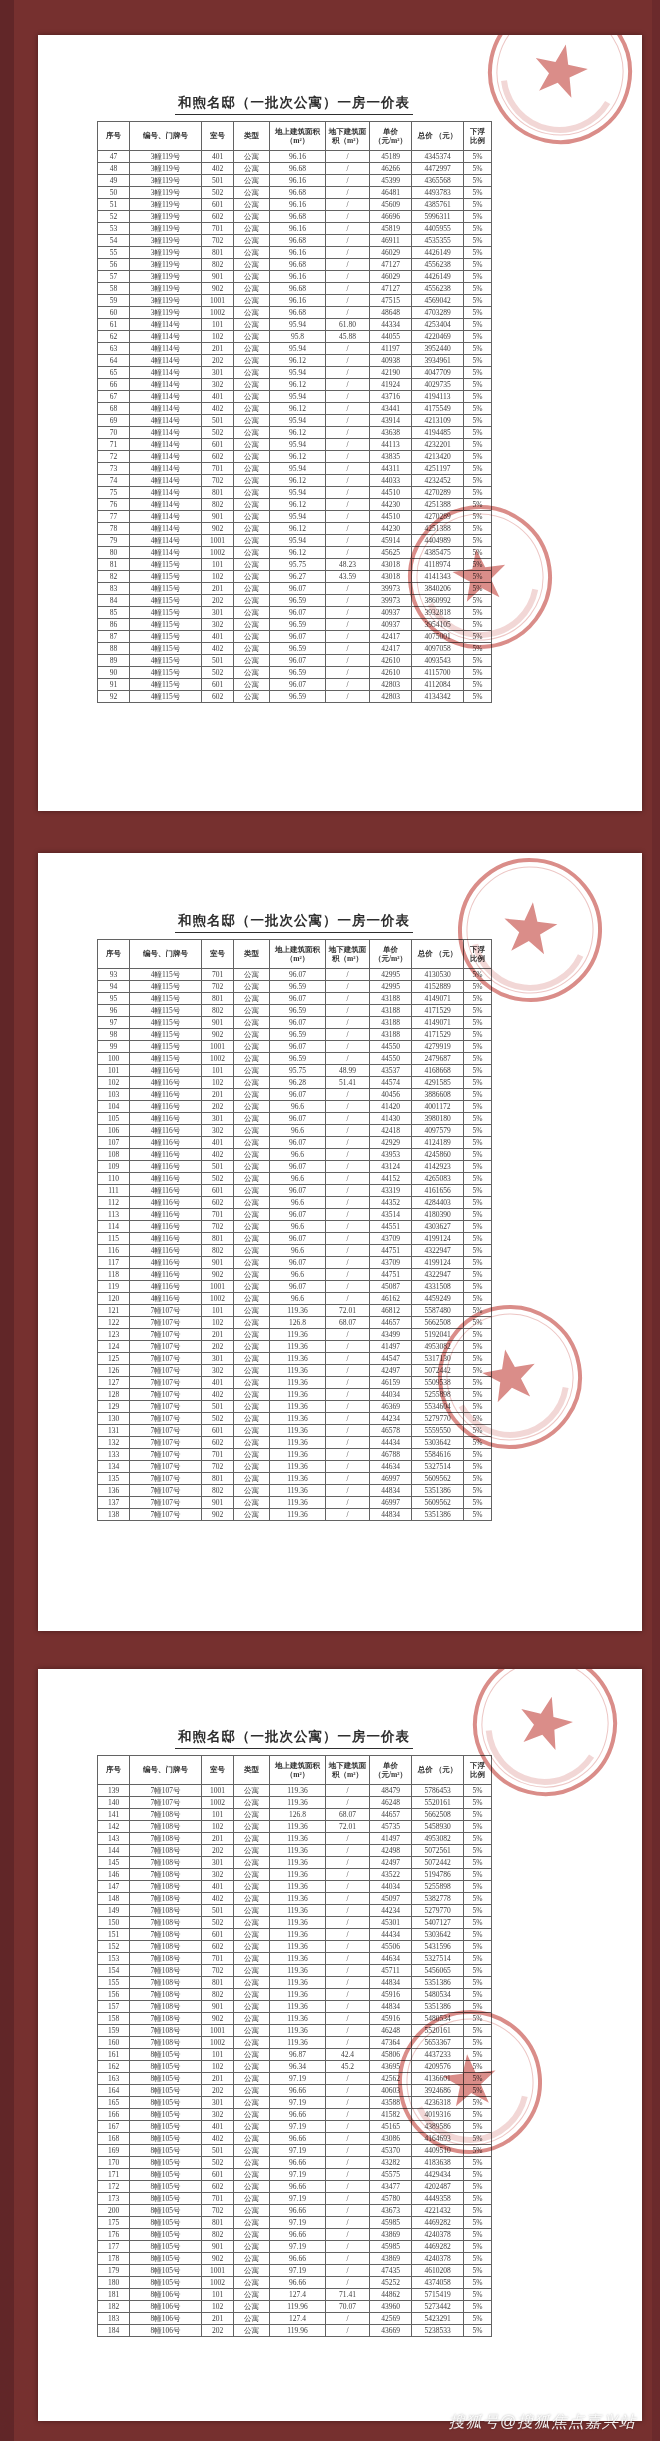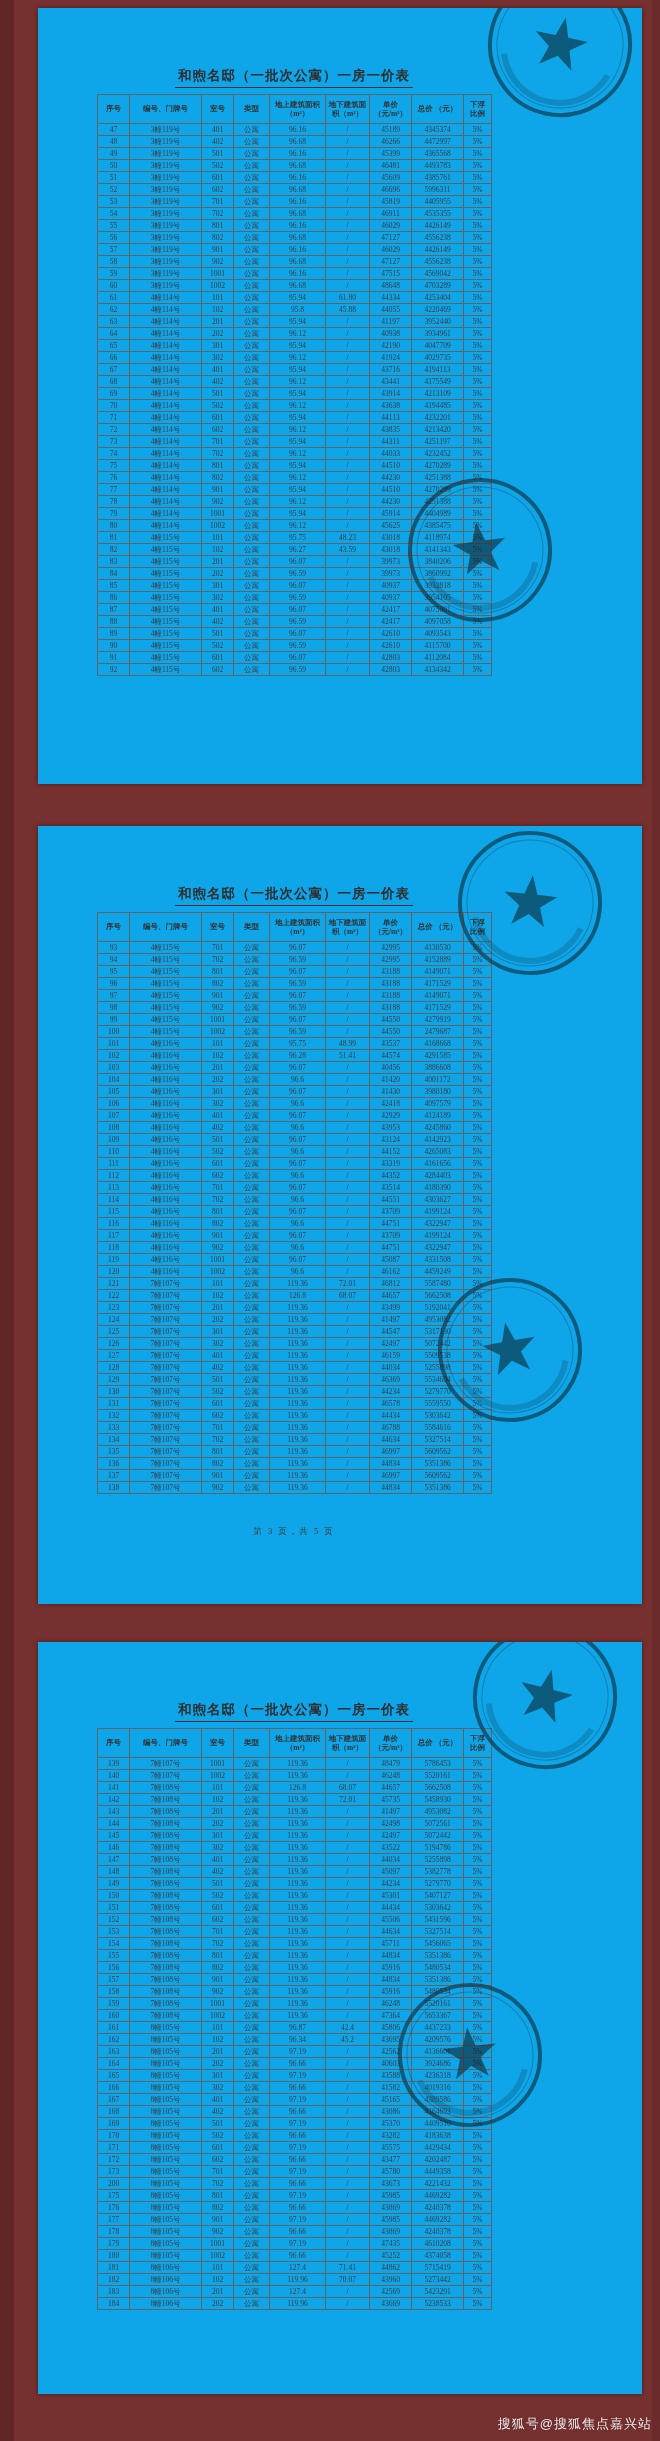--- a/index.html
+++ b/index.html
@@ -4,22 +4,22 @@
 <style>
   html,body{margin:0;padding:0;}
   body{
     width:660px;height:2441px;position:relative;overflow:hidden;
     background:#76302f;
     font-family:"Liberation Sans","DejaVu Sans",sans-serif;
   }
   body::before{content:"";position:absolute;left:0;top:0;width:14px;height:100%;background:#612628;}
   body::after{content:"";position:absolute;right:0;top:0;width:8px;height:100%;background:#6b2a2c;}
   .page{
-    position:absolute;left:38px;width:604px;background:#0ea5e9;
-    box-shadow:0 0 5px rgba(0,0,0,.4);overflow:hidden;
+    position:absolute;left:38px;width:604px;background:#ffffff;
+    box-shadow:0 0 5px rgba(0,0,0,.4);overflow:hidden;margin-top:27px;
   }
   #page1{top:8px;height:776px;}
   #page2{top:826px;height:778px;}
   #page3{top:1642px;height:752px;}
   .title-wrap{width:394px;margin:58px 0 6px 59px;text-align:center;}
   .doc-title{
     display:inline-block;font-family:"Liberation Serif","DejaVu Serif",serif;
     font-weight:bold;font-size:13.5px;color:#2e2e2e;letter-spacing:1px;
     border-bottom:1.5px solid #2e2e2e;padding:0 3px 2px 3px;
   }
@@ -34,23 +34,24 @@
   table.price-table th{
     font-size:7.5px;font-weight:bold;height:28px;line-height:1.25;
     white-space:pre-line;color:#333;
   }
   table.price-table td{font-size:7.5px;height:11px;line-height:11px;white-space:nowrap;}
   .footer-wrap{width:394px;margin-left:59px;margin-top:26px;text-align:center;}
   .page-footer{font-family:"Liberation Serif","DejaVu Serif",serif;font-size:8.5px;color:#3c3c3c;letter-spacing:2px;}
   .stamp{position:absolute;width:150px;height:150px;opacity:.58;mix-blend-mode:multiply;pointer-events:none;}
   .stamp svg{width:100%;height:100%;}
   .watermark{
-    position:absolute;right:8px;bottom:8px;
-    font-size:13px;color:rgba(255,255,255,.92);letter-spacing:1px;
+    position:absolute;right:24px;bottom:8px;
+    font-size:16px;color:rgba(255,255,255,.92);letter-spacing:1px;
     text-shadow:0 0 2px rgba(0,0,0,.35);
+    font-style:italic;
   }
 </style>
 </head>
 <body>
 
 <svg width="0" height="0" style="position:absolute">
   <defs>
     <g id="seal" stroke="#bf3a33" fill="none">
       <circle cx="75" cy="75" r="70" stroke-width="4"></circle>
       <circle cx="75" cy="75" r="63" stroke-width="1" opacity="0.5"></circle>
@@ -1149,23 +1150,20 @@
           <td>902</td>
           <td>公寓</td>
           <td>119.36</td>
           <td>/</td>
           <td>44834</td>
           <td>5351386</td>
           <td>5%</td>
         </tr>
       </tbody>
   </table>
-  <div class="footer-wrap">
-    <span class="page-footer">第 3 页，共 5 页</span>
-  </div>
   <div class="stamp" style="left:417px;top:2px;transform:rotate(6deg)">
     <svg viewBox="0 0 150 150">
         <use href="#seal"></use>
       </svg>
   </div>
   <div class="stamp" style="left:397px;top:449px;transform:rotate(-10deg)">
     <svg viewBox="0 0 150 150">
         <use href="#seal"></use>
       </svg>
   </div>

